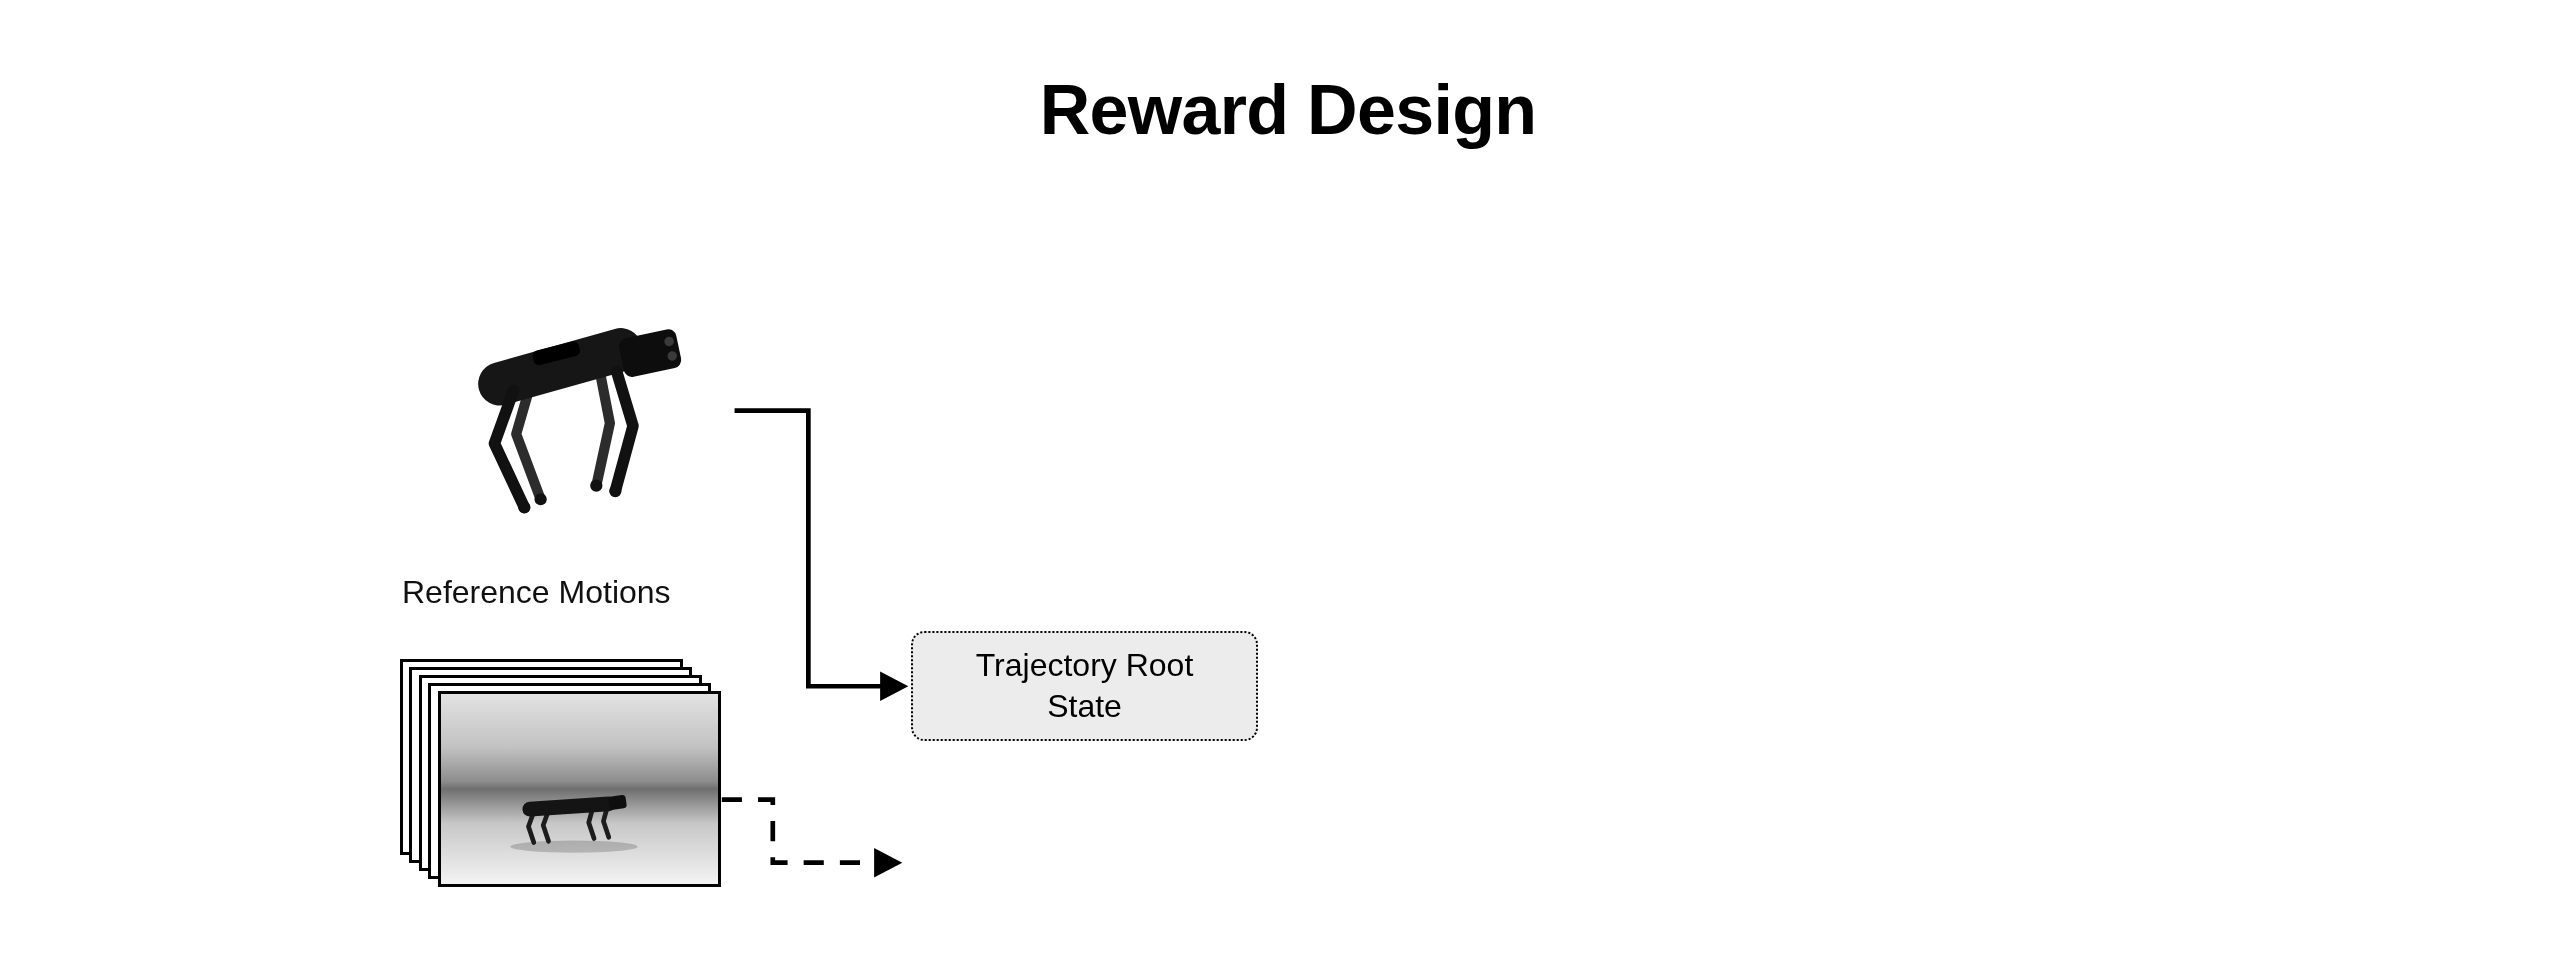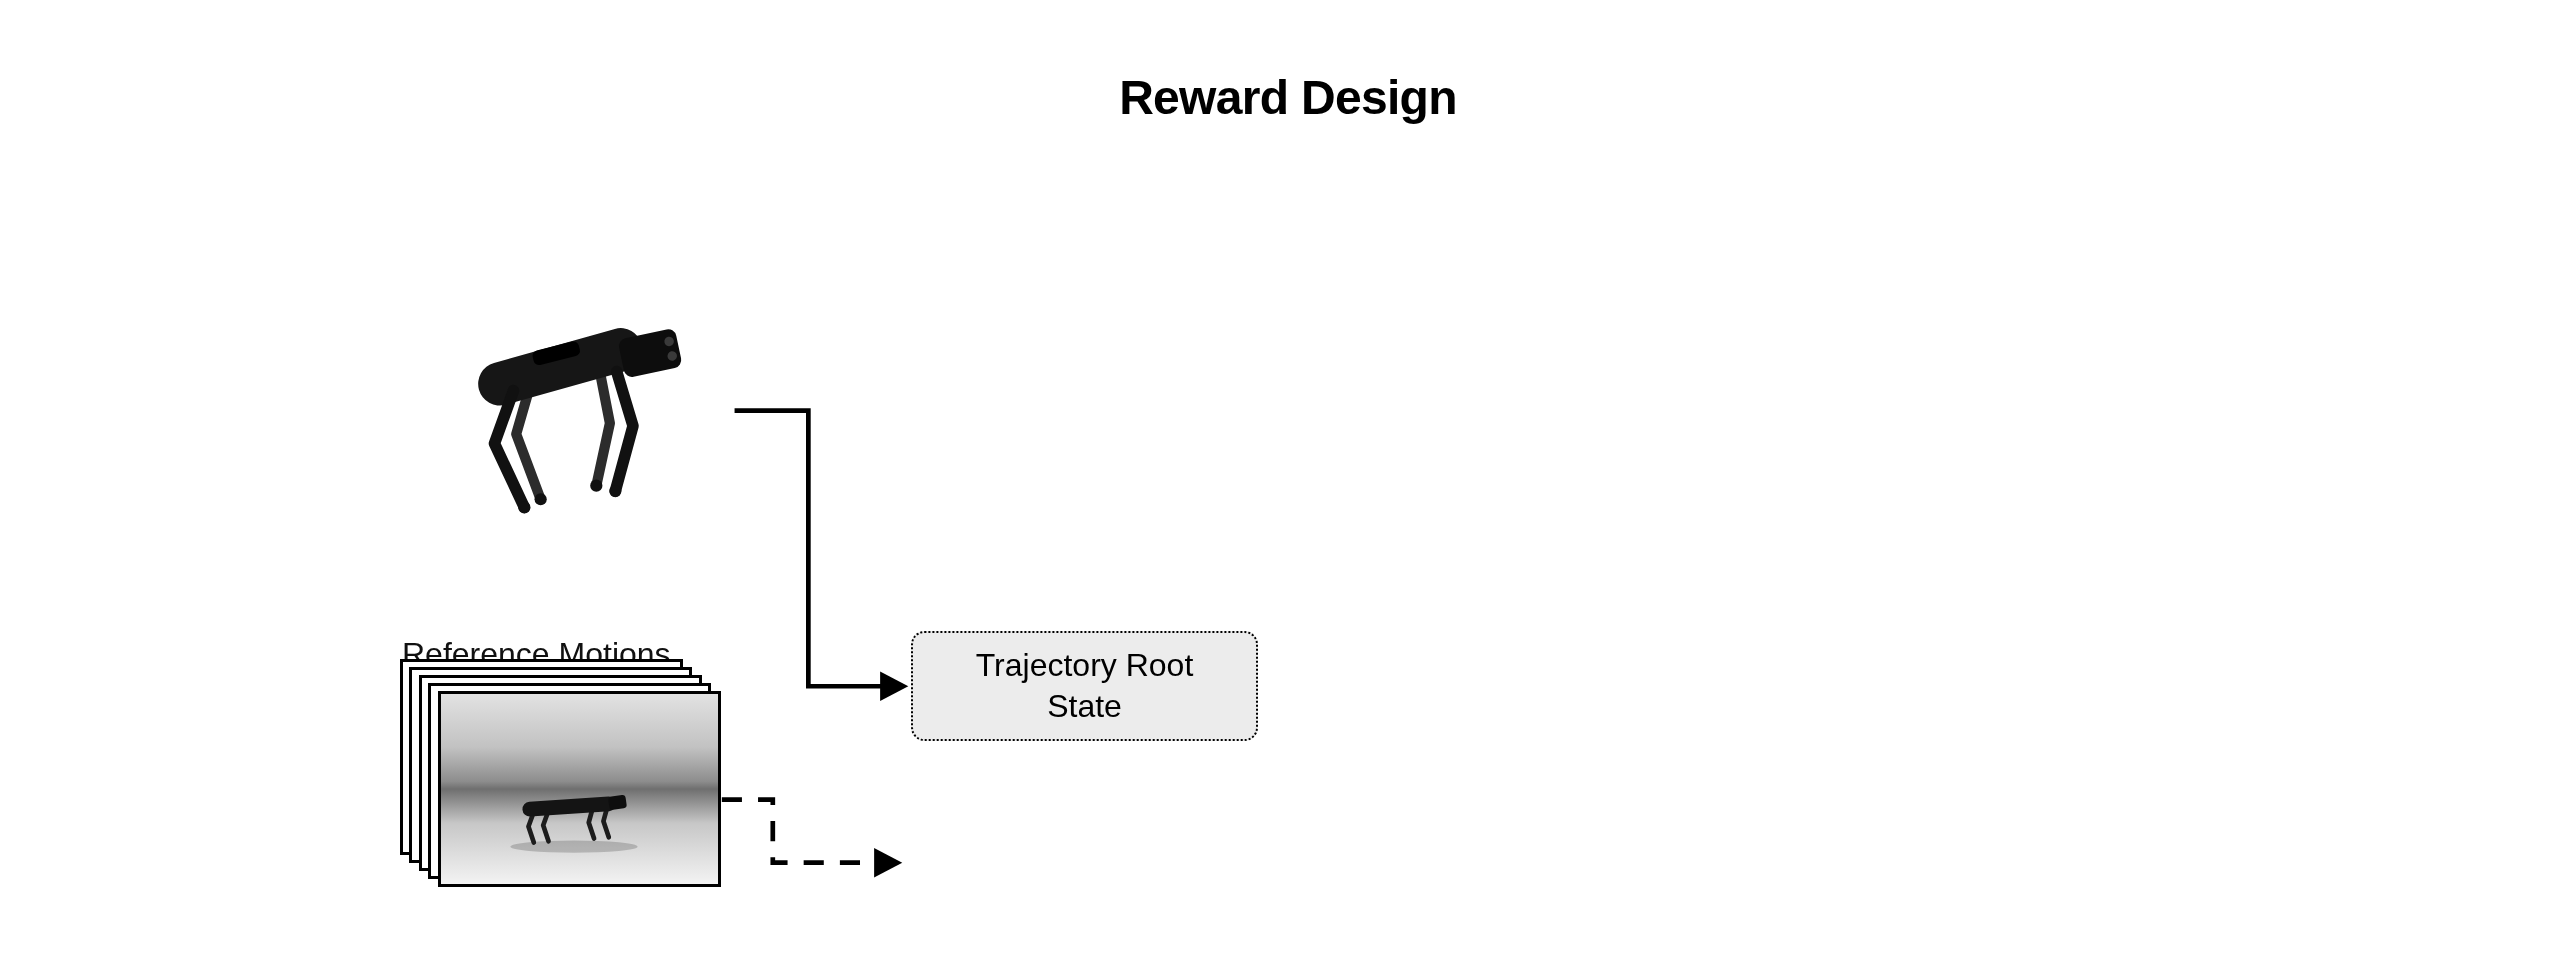--- a/index.html
+++ b/index.html
@@ -11,33 +11,33 @@
   .canvas {
     position: relative;
     width: 2576px; height: 966px;
     background: #ffffff;
     overflow: hidden;
   }
   .title {
     position: absolute;
     top: 70px; left: 0; width: 100%;
     text-align: center;
-    font-size: 48px;
+    font-size: 70px;
     font-weight: 700;
     letter-spacing: -0.7px;
     color: #000000;
   }
   .robot-wrap {
     position: absolute;
     left: 451px; top: 280px;
     width: 292px; height: 266px;
   }
   .ref-label {
     position: absolute;
-    left: 402px; top: 636px;
+    left: 402px; top: 574px;
     font-size: 32px;
     color: #111111;
     white-space: nowrap;
   }
   .frames {
     position: absolute;
     left: 400px; top: 659px;
     width: 342px; height: 243px;
   }
   .frame {

